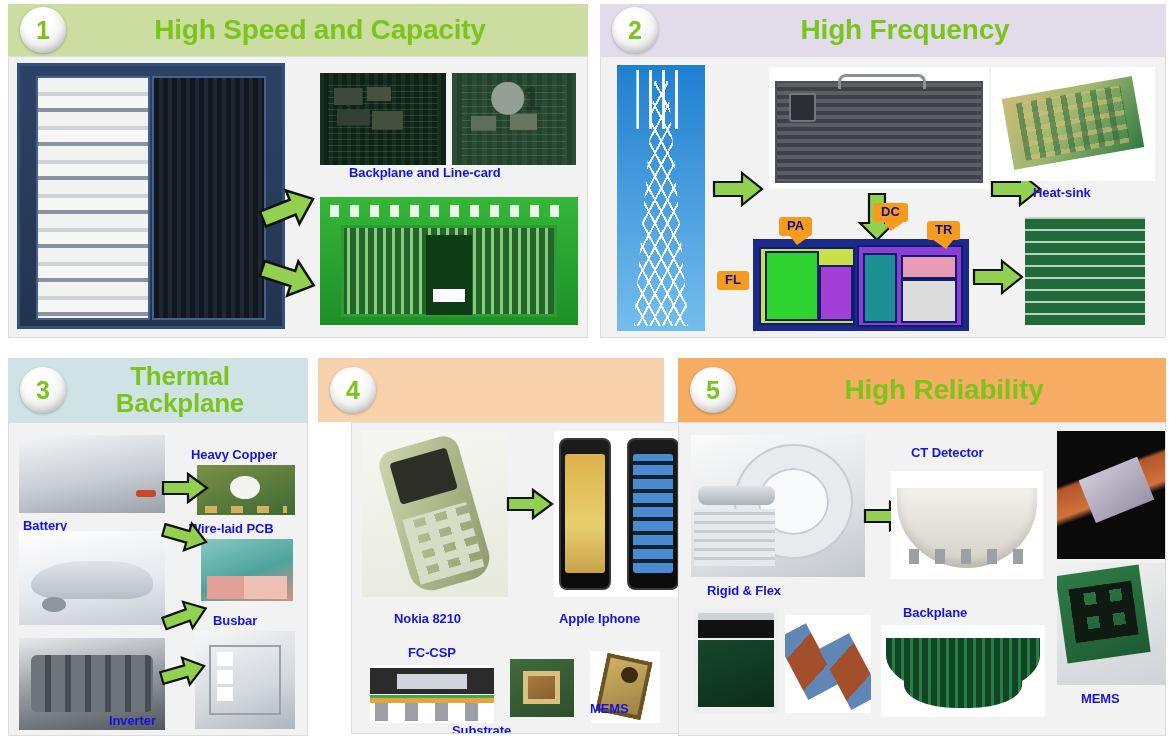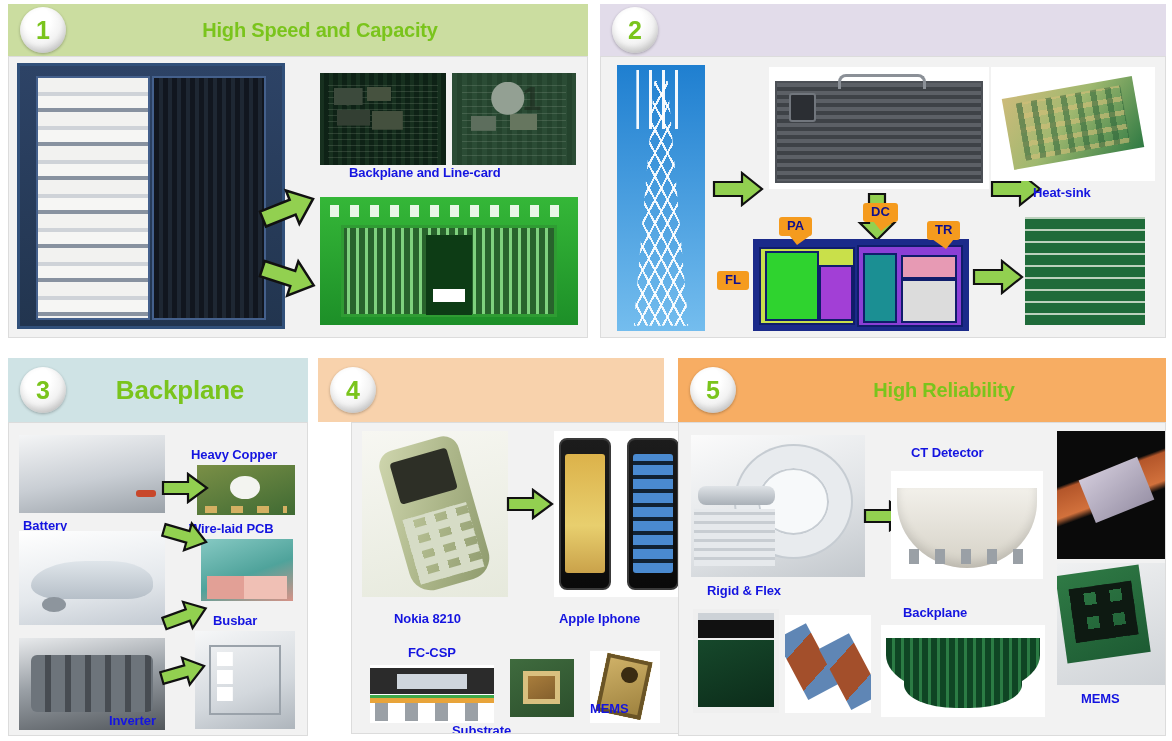--- a/index.html
+++ b/index.html
@@ -40,21 +40,21 @@
     z-index: 5;
   }
   .badge span {
     font-size: 25px; font-weight: bold; color: #7ac41c;
     line-height: 1;
   }
 
   .panel-title {
     width: 100%;
     text-align: center;
-    font-size: 20px;
+    font-size: 28px;
     font-weight: bold;
     color: #7ac41c;
     letter-spacing: -0.2px;
     padding-left: 50px;
     padding-right: 6px;
     line-height: 1.02;
   }
   .panel-title.two-line { font-size: 26px; }
 
   .panel-body {
@@ -476,20 +476,21 @@
       </div>
     </div>
   </div>
 
   <div class="panel" style="left:600px; top:4px; width:566px; height:336px;">
 
     <div class="panel-header" style="background:#e2dcea;">
       <div class="badge">
         <span>2</span>
       </div>
+      <div class="panel-title">High Frequency</div>
     </div>
 
     <div class="panel-body" style="height:282px;">
 
       <div class="ph tower" style="left:16px; top:8px; width:88px; height:266px;">
         <div class="tower-ant"></div>
         <div class="tower-mast"></div>
       </div>
 
       <div class="arrow" style="left:110px; top:112px; width:54px; height:40px;">
@@ -526,21 +527,21 @@
         <div class="b" style="left:104px; top:6px; width:106px; height:82px; background:#8b3fd6;"></div>
         <div class="b" style="left:110px; top:14px; width:34px; height:70px; background:#1b8f93;"></div>
         <div class="b" style="left:148px; top:16px; width:56px; height:24px; background:#e79ab4;"></div>
         <div class="b" style="left:148px; top:40px; width:56px; height:44px; background:#dcdcdc;"></div>
       </div>
 
       <div class="callout" style="left:178px; top:160px;">
         <span>PA</span>
         <span class="tail"></span>
       </div>
-      <div class="callout" style="left:262px; top:146px;">
+      <div class="callout" style="left:272px; top:146px;">
         <span>DC</span>
         <span class="tail"></span>
       </div>
       <div class="callout left-tail" style="left:326px; top:164px;">
         <span>TR</span>
         <span class="tail"></span>
       </div>
       <div class="callout" style="left:116px; top:214px;">
         <span>FL</span>
       </div>
@@ -555,20 +556,21 @@
     </div>
   </div>
 
   <div class="panel" style="left:8px; top:358px; width:300px; height:378px;">
 
     <div class="panel-header tall" style="background:#cfe3e5;">
       <div class="badge">
         <span>3</span>
       </div>
       <div class="panel-title two-line">
+        <div>Thermal</div>
         <div>Backplane</div>
       </div>
     </div>
 
     <div class="panel-body" style="height:314px;">
 
       <div class="ph battery" style="left:10px; top:12px; width:146px; height:78px;"></div>
       <div class="cap" style="left:14px; top:95px;">Battery</div>
 
       <div class="ph car" style="left:10px; top:108px; width:146px; height:94px;"></div>

